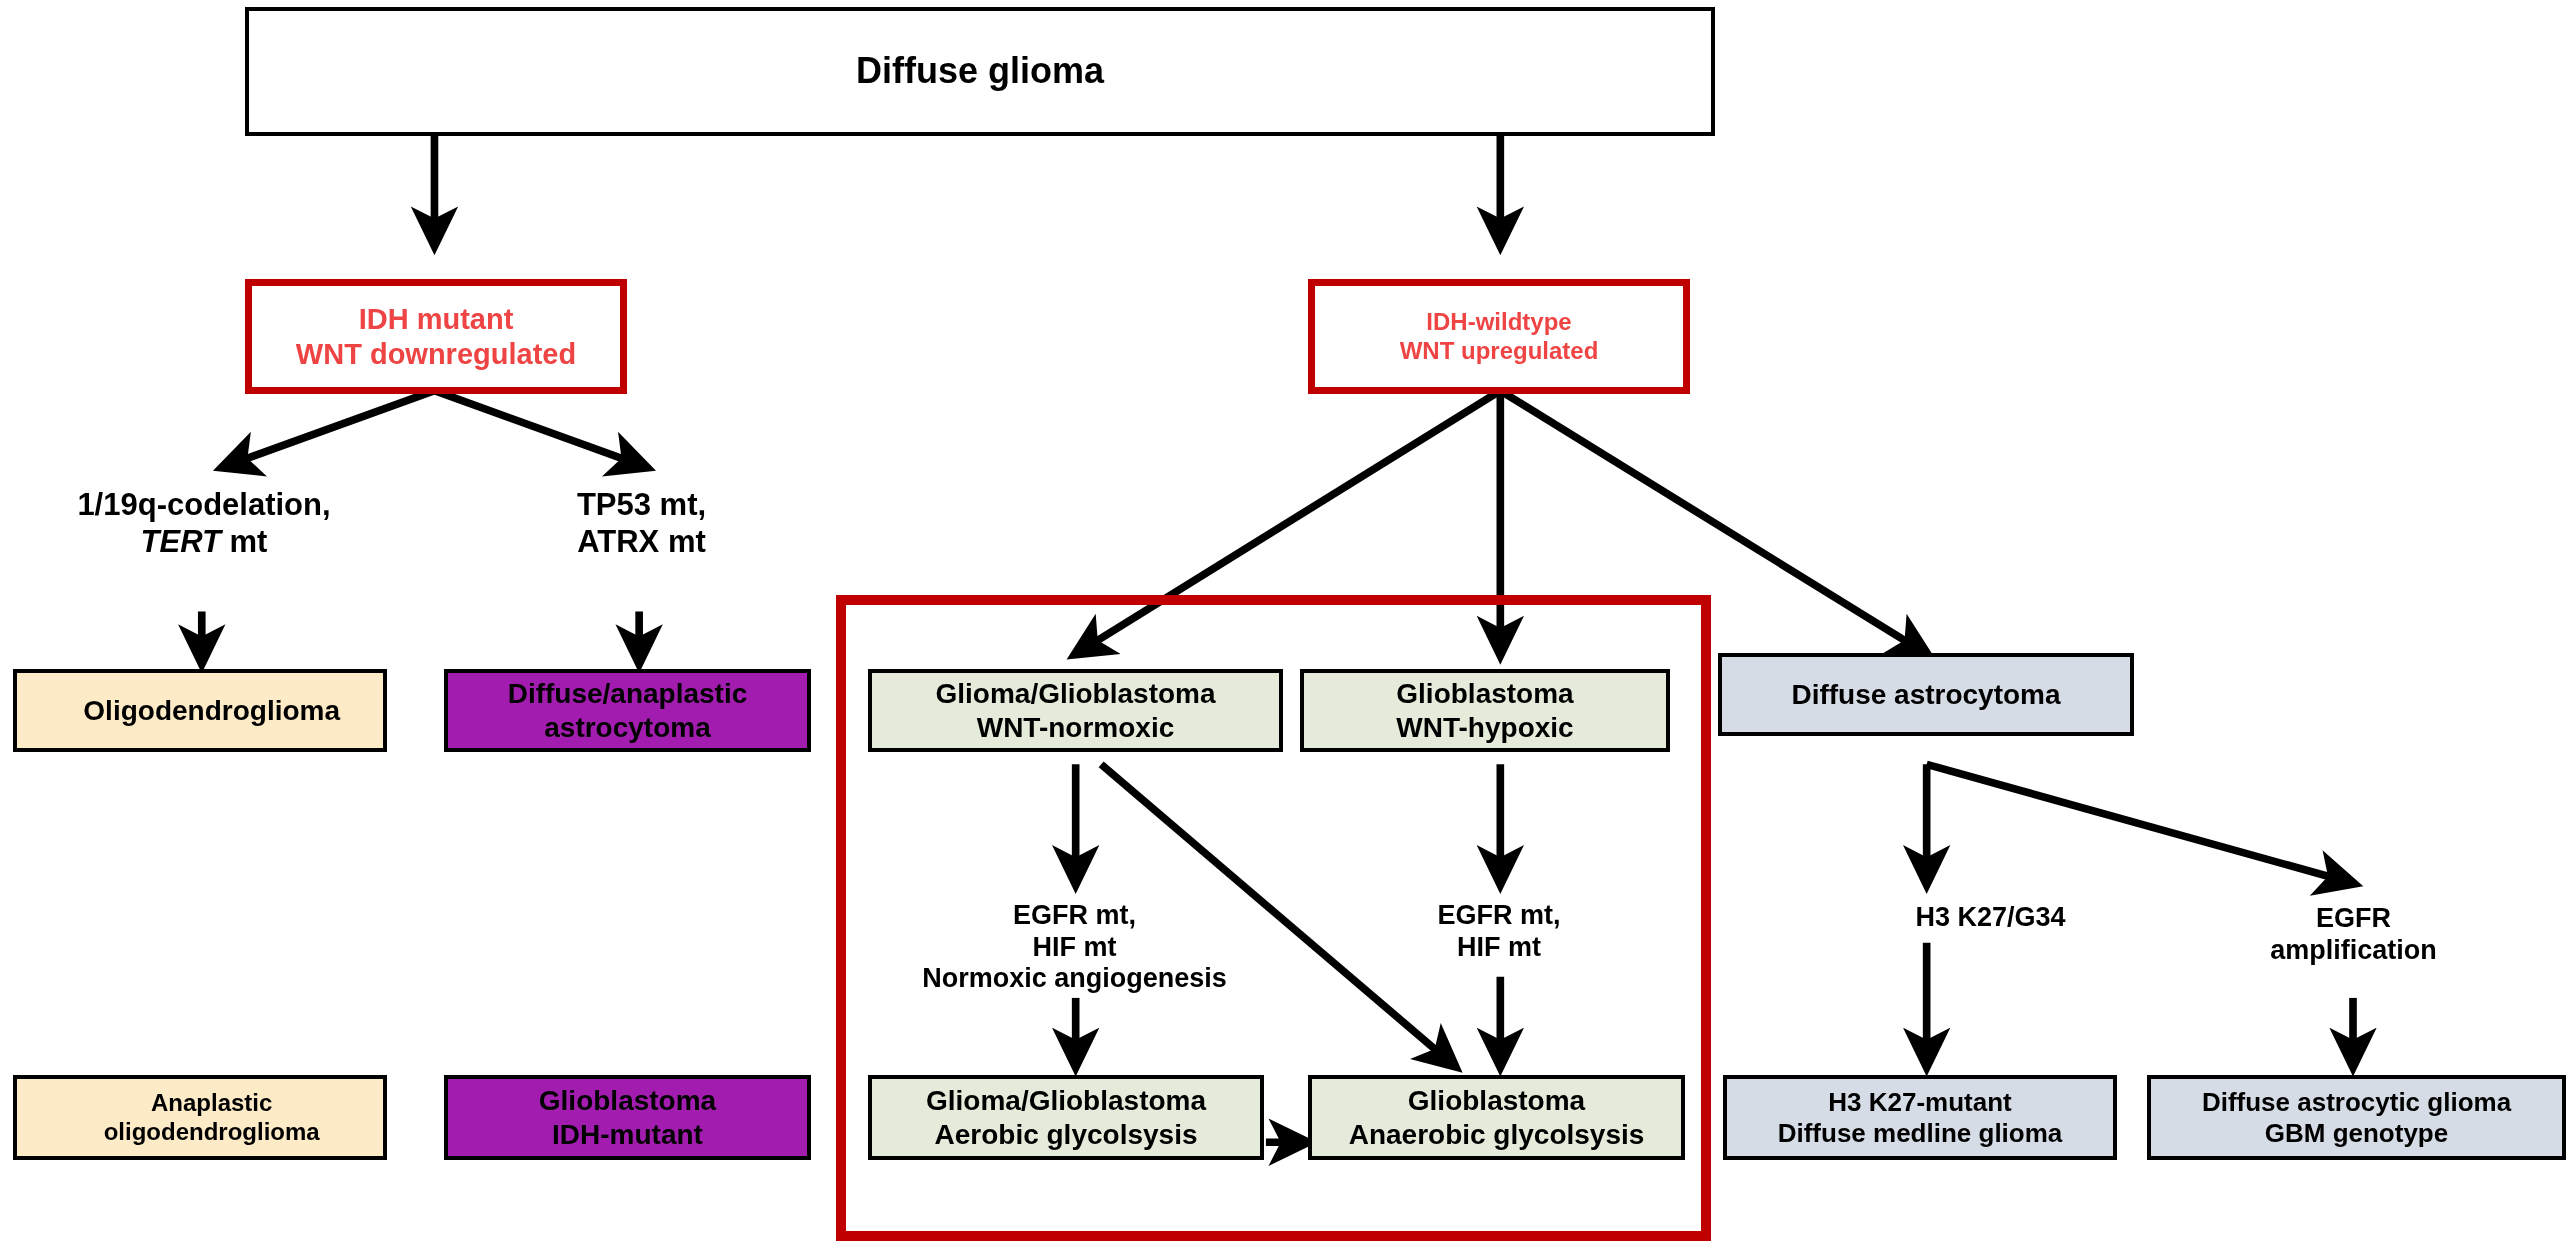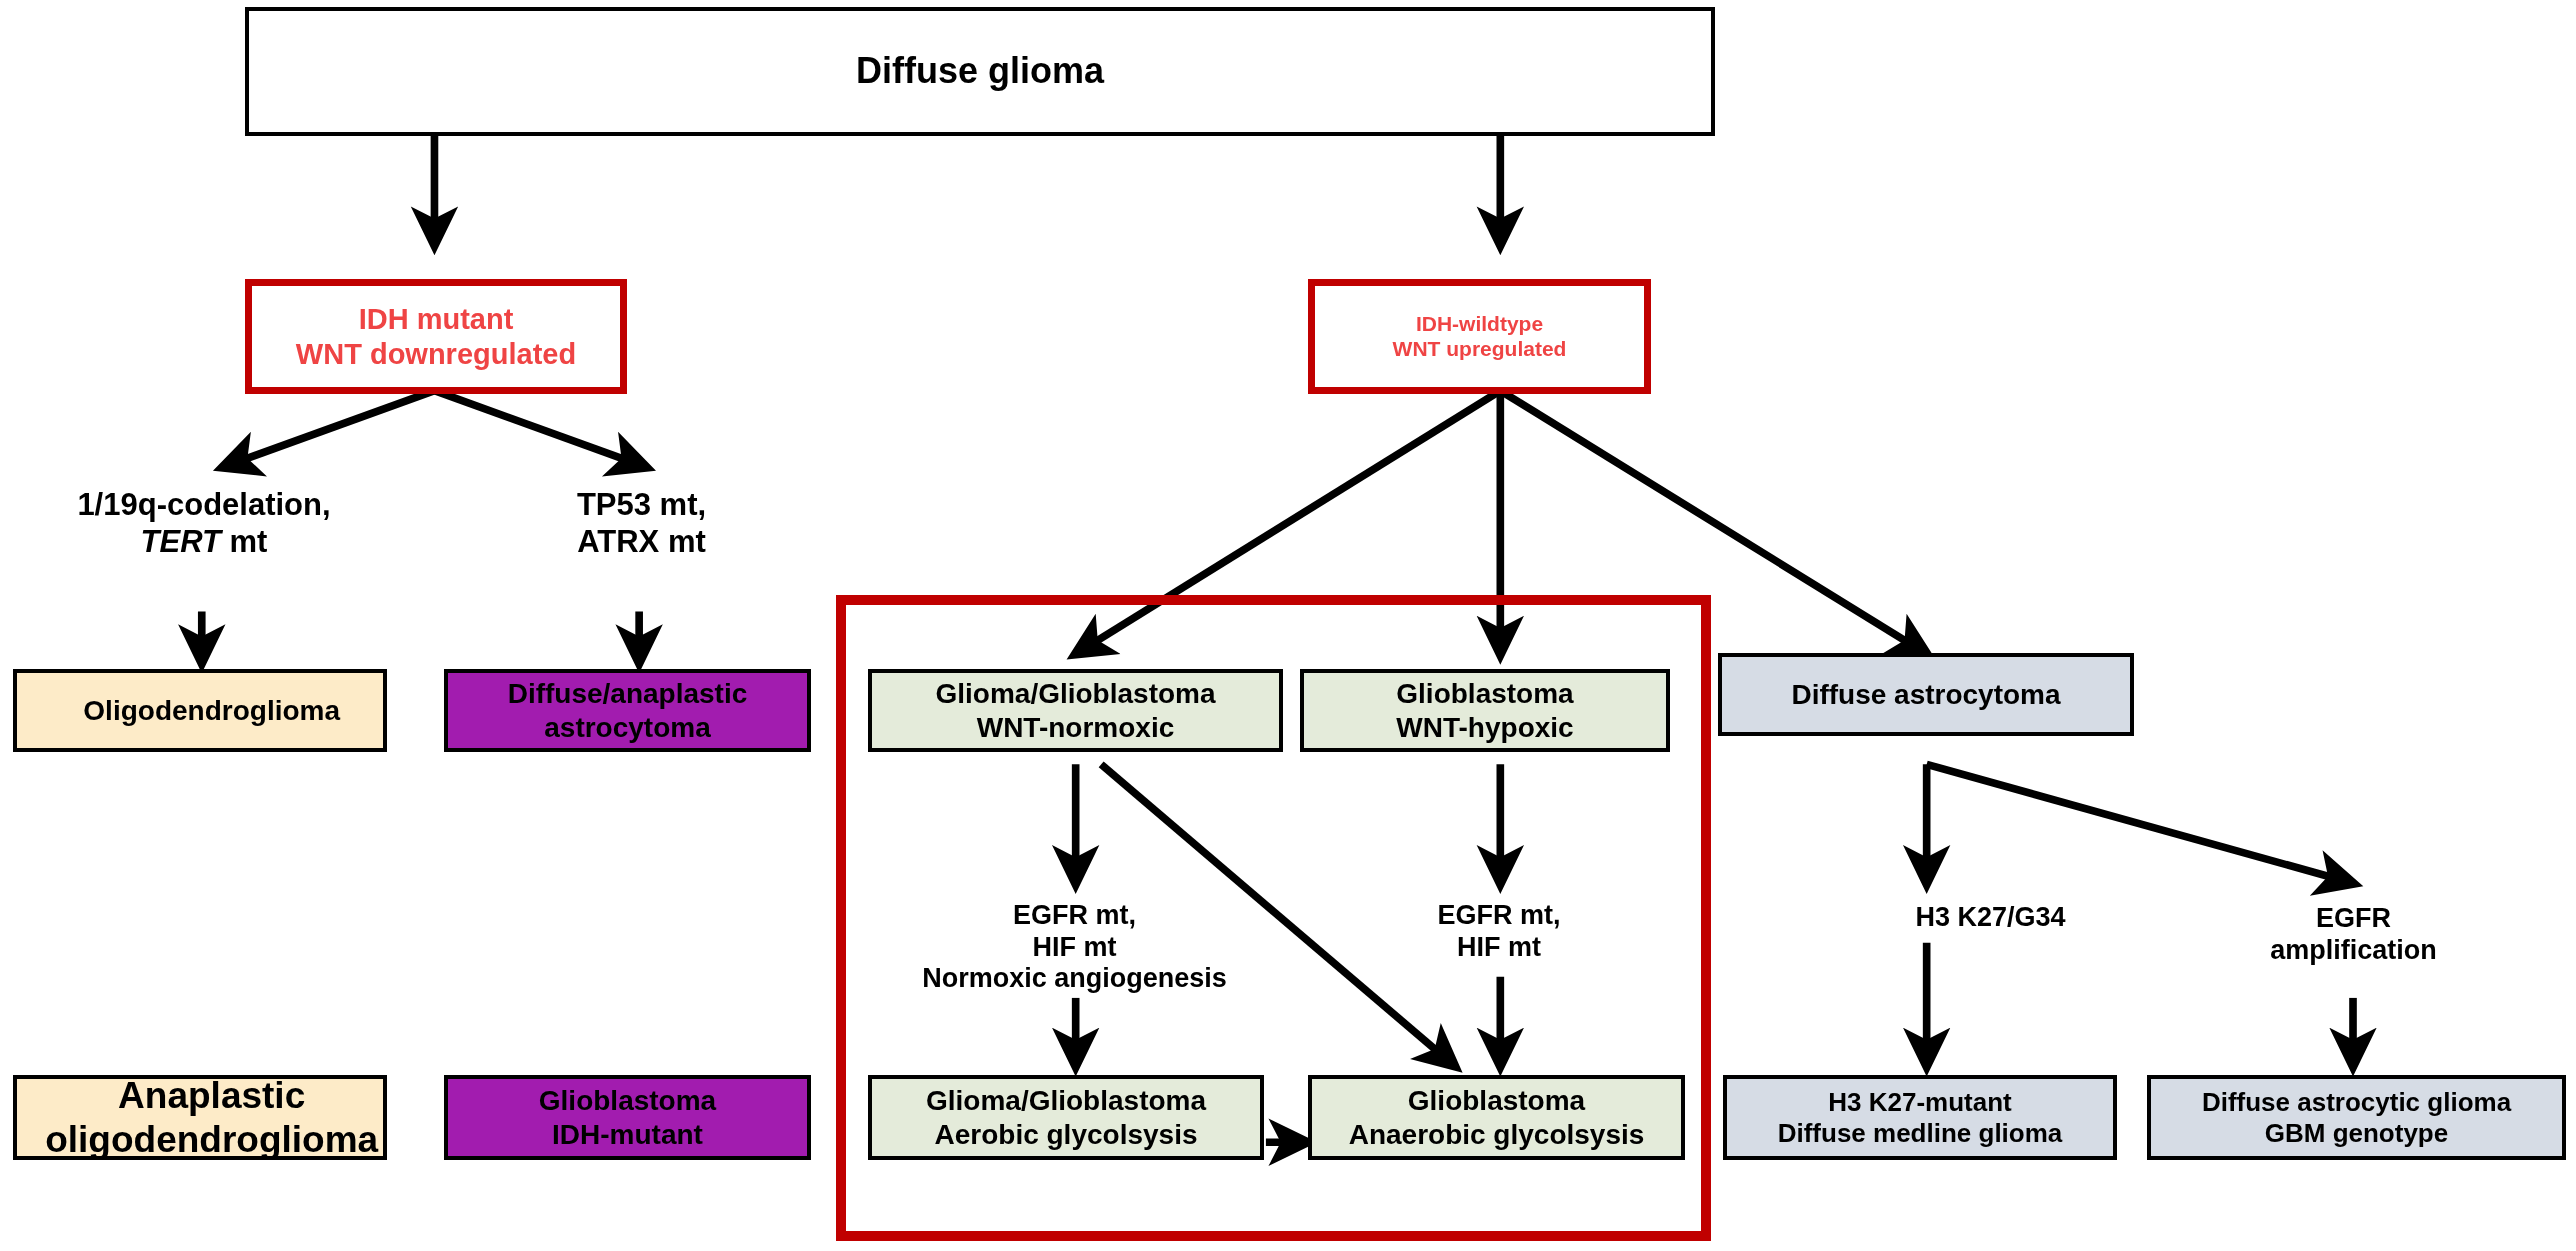--- a/index.html
+++ b/index.html
@@ -76,21 +76,21 @@
     </span>
   </div>
 
   <div class="node box redbox" style="left:245px;top:279px;width:382px;height:115px;font-size:29px;">
     <span class="lines">
       <span class="ln">IDH mutant</span>
       <span class="ln">WNT downregulated</span>
     </span>
   </div>
 
-  <div class="node box redbox" style="left:1308px;top:279px;width:343px;height:115px;font-size:21px;">
+  <div class="node box redbox" style="left:1308px;top:279px;width:382px;height:115px;font-size:24px;">
     <span class="lines">
       <span class="ln">IDH-wildtype</span>
       <span class="ln">WNT upregulated</span>
     </span>
   </div>
 
   <div class="node label" style="left:25.5px;top:477px;width:357px;height:93px;font-size:31px;">
     <span class="lines">
       <span class="ln">1/19q-codelation,</span>
       <span class="ln"><i class="italic">TERT</i><span> mt</span></span>
@@ -158,21 +158,21 @@
     </span>
   </div>
 
   <div class="node label" style="left:2209px;top:894px;width:289px;height:82px;font-size:27px;">
     <span class="lines">
       <span class="ln">EGFR</span>
       <span class="ln">amplification</span>
     </span>
   </div>
 
-  <div class="node box yellow" style="left:12.7px;top:1075px;width:374px;height:85px;font-size:37px;">
+  <div class="node box yellow" style="left:12.7px;top:1075px;width:374px;height:85px;font-size:24px;">
     <span class="lines">
       <span class="ln">Anaplastic</span>
       <span class="ln">oligodendroglioma</span>
     </span>
   </div>
 
   <div class="node box pink" style="left:444px;top:1075px;width:367px;height:85px;font-size:28px;">
     <span class="lines">
       <span class="ln">Glioblastoma</span>
       <span class="ln">IDH-mutant</span>

